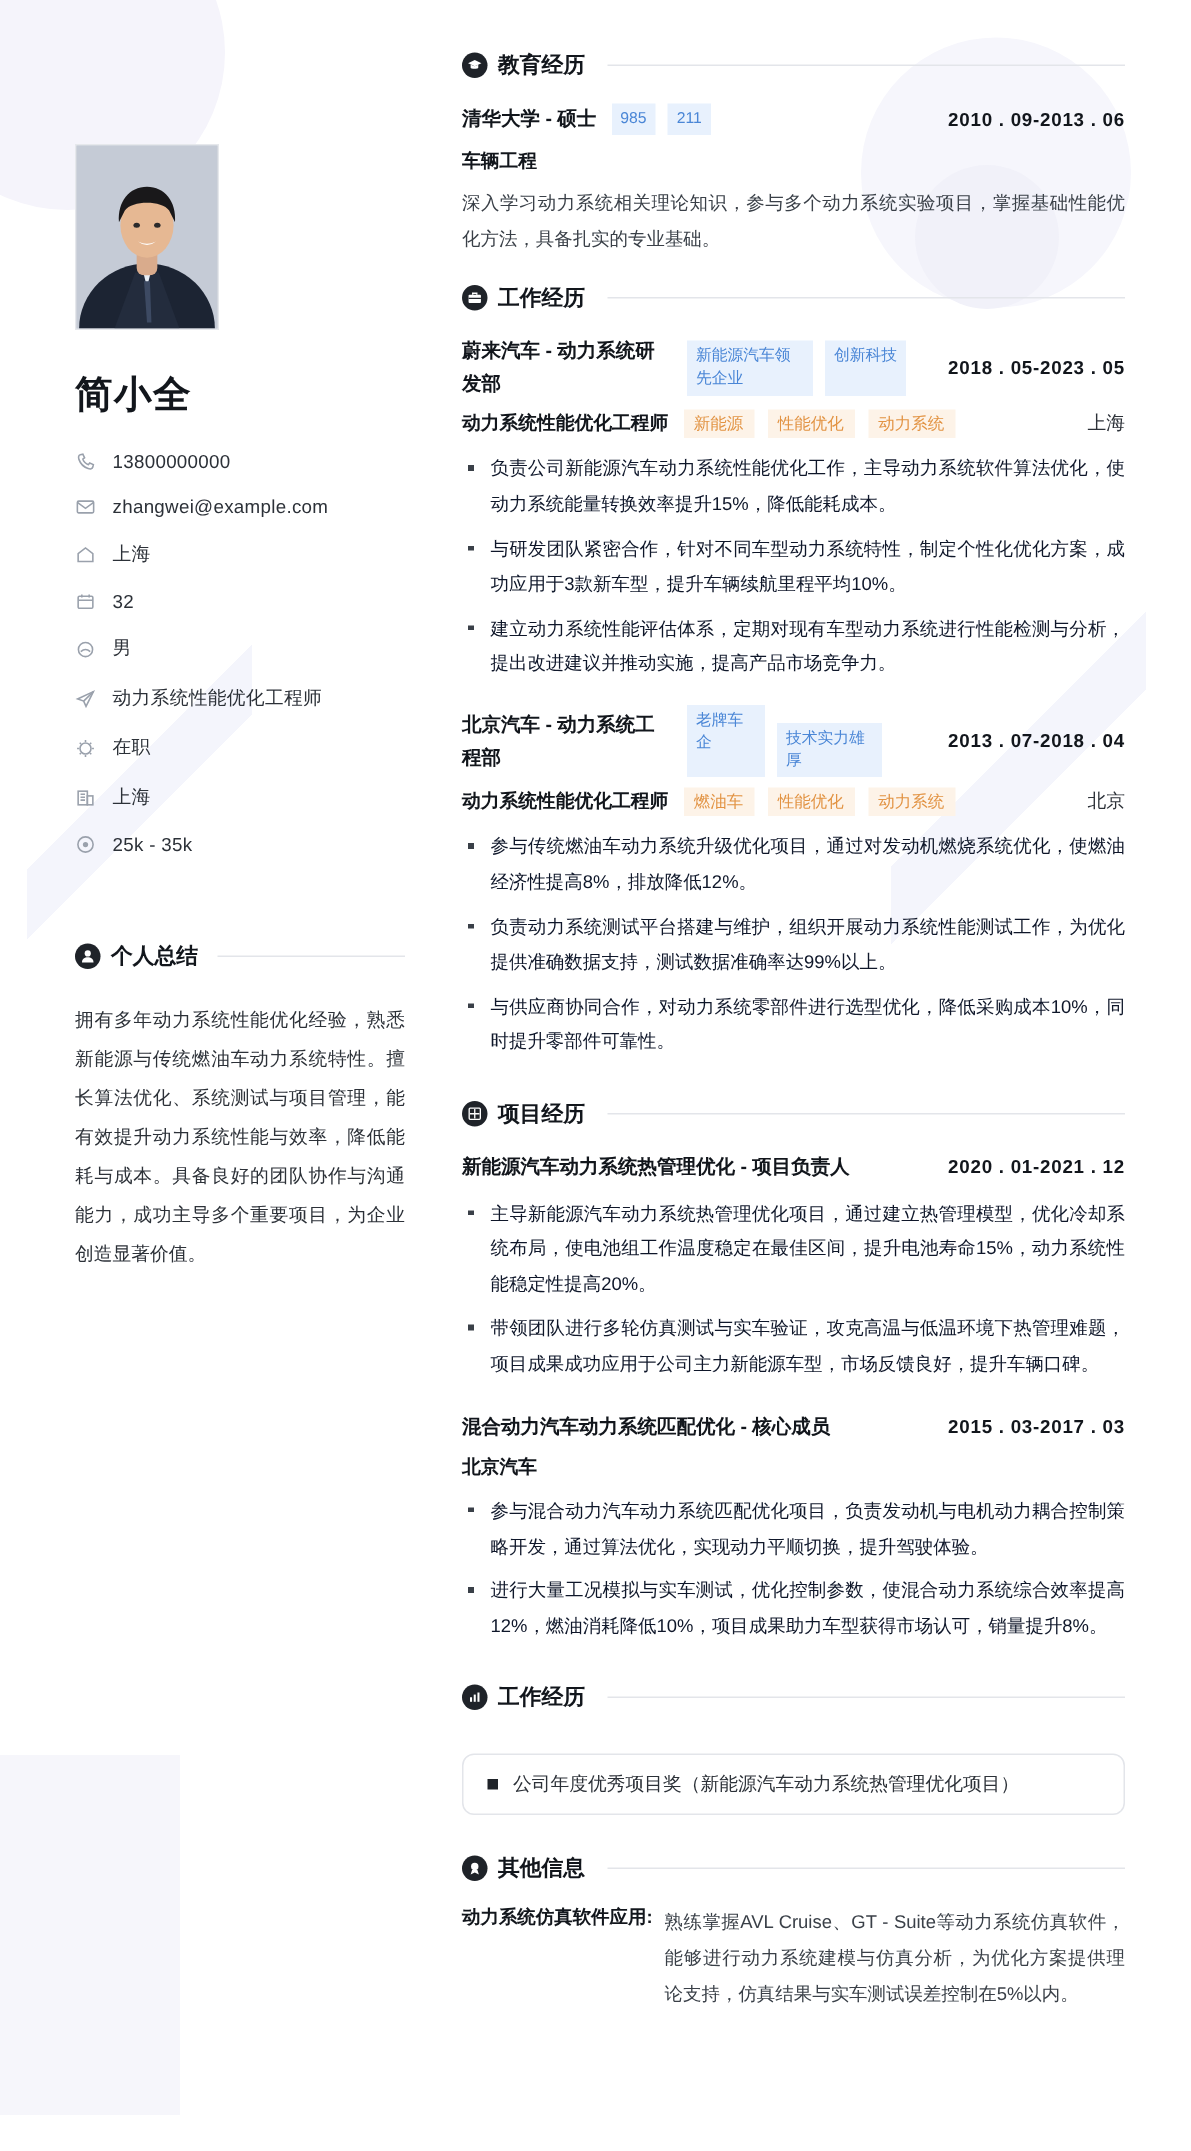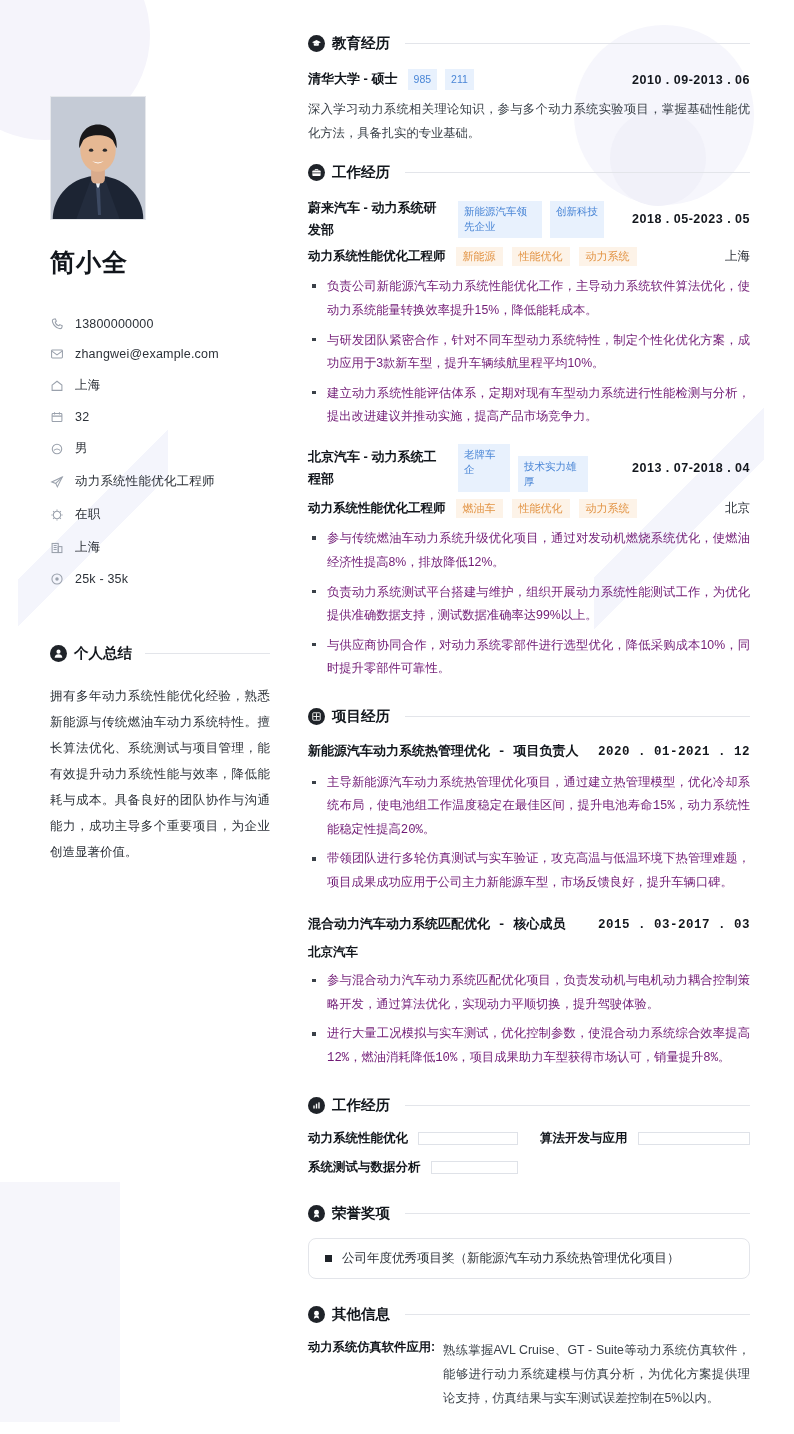--- a/index.html
+++ b/index.html
@@ -26,21 +26,21 @@
   .page { position: relative; z-index: 1; display: flex; width: 794px; padding: 0; }
   .sidebar { width: 300px; flex: 0 0 300px; padding: 96px 30px 0 50px; }
   .main { flex: 1 1 auto; padding: 34px 44px 30px 8px; }
 
   
   .avatar {
     width: 96px; height: 124px; background: #c3c9d4; border: 1px solid #e6e8ec;
     overflow: hidden; position: relative; margin-bottom: 26px;
   }
   .avatar svg { display: block; width: 100%; height: 100%; }
-  .cand-name { font-size: 25px; font-weight: 700; letter-spacing: 1px; color: #12161c; margin-bottom: 38px; }
+  .cand-name { font-size: 25px; font-weight: 700; letter-spacing: 1px; color: #12161c; margin-bottom: 22px; }
 
   .contact-list { list-style: none; text-align: center; }
   .contact-row { display: flex; align-items: center; gap: 11px; margin-bottom: 16px; }
   .contact-ico { width: 14px; height: 14px; flex: 0 0 14px; color: #9aa1ac; }
   .contact-ico svg { display: block; width: 14px; height: 14px; }
   .contact-txt { font-size: 12.5px; color: #2c3138; letter-spacing: .2px; }
 
   .side-sec { margin-top: 58px; }
   .side-sec-head { display: flex; align-items: center; gap: 7px; margin-bottom: 20px; }
   .side-sec-head .sec-line { flex: 1 1 auto; height: 1px; background: #e3e5ea; margin-left: 6px; }
@@ -69,21 +69,21 @@
   .role { font-size: 12.5px; font-weight: 700; color: #12161c; }
   .skilltags { display: flex; gap: 9px; }
   .tag-orange { background: #fdf3e8; color: #e29343; font-size: 11px; padding: 2px 7px; white-space: nowrap; }
   .entry-city { margin-left: auto; font-size: 12.5px; color: #2c3138; }
 
   .major { font-size: 12.5px; font-weight: 700; color: #12161c; margin-top: 9px; }
   .desc { font-size: 12.3px; line-height: 1.92; color: #3a4048; margin-top: 8px; text-align: justify; }
 
   .bullets { list-style: none; margin-top: 9px; }
   .bullets li { position: relative; padding-left: 19px; font-size: 12.3px; line-height: 1.92;
-                color: #701a75; margin-bottom: 6px; text-align: justify; }
+                color: #0f172a; margin-bottom: 6px; text-align: justify; }
   .bullets li::before { content: ""; position: absolute; left: 4px; top: 9px;
                         width: 3.5px; height: 3.5px; background: #3a4048; }
 
   
   .skill-grid { display: flex; flex-wrap: wrap; gap: 12px 22px; margin-top: 6px; }
   .skill-item { display: flex; align-items: center; gap: 10px; width: 210px; }
   .skill-name { font-size: 12.5px; font-weight: 700; color: #12161c; white-space: nowrap; }
   .skill-bar { flex: 1 1 auto; height: 13px; border: 1px solid #dfe2e8; background: #ffffff; position: relative; }
   .skill-fill { height: 100%; background: #dfe8f6; }
 
@@ -245,20 +245,21 @@
 
       <div class="entry">
         <div class="entry-top">
           <span class="entry-org">清华大学 - 硕士</span>
           <span class="entry-tags">
             <span class="tag-blue">985</span>
             <span class="tag-blue">211</span>
           </span>
           <span class="entry-date">2010 . 09-2013 . 06</span>
         </div>
+        <div class="major">车辆工程</div>
         <p class="desc">深入学习动力系统相关理论知识，参与多个动力系统实验项目，掌握基础性能优化方法，具备扎实的专业基础。</p>
       </div>
     </section>
 
     <section class="sec" style="margin-top:18px;">
       <div class="sec-head">
         <span class="sec-badge">
           <svg viewBox="0 0 16 16" fill="#ffffff">
               <rect x="2" y="5" width="12" height="8" rx="1"></rect>
               <path d="M6 5 V3.6 H10 V5" fill="none" stroke="#ffffff" stroke-width="1.3"></path>
@@ -313,21 +314,21 @@
           <span class="entry-city">北京</span>
         </div>
         <ul class="bullets">
           <li>参与传统燃油车动力系统升级优化项目，通过对发动机燃烧系统优化，使燃油经济性提高8%，排放降低12%。</li>
           <li>负责动力系统测试平台搭建与维护，组织开展动力系统性能测试工作，为优化提供准确数据支持，测试数据准确率达99%以上。</li>
           <li>与供应商协同合作，对动力系统零部件进行选型优化，降低采购成本10%，同时提升零部件可靠性。</li>
         </ul>
       </div>
     </section>
 
-    <section class="sec" style="margin-top:26px;font-family:Liberation Mono, monospace;">
+    <section class="sec" style="margin-top:26px;">
       <div class="sec-head">
         <span class="sec-badge">
           <svg viewBox="0 0 16 16" fill="none" stroke="#ffffff" stroke-width="1.3">
               <rect x="2.6" y="2.6" width="10.8" height="10.8" rx="1"></rect>
               <path d="M8 3.4 V12.6 M3.4 8 H12.6"></path>
             </svg>
         </span>
         <span class="sec-title">项目经历</span>
         <span class="sec-line"></span>
       </div>
@@ -362,67 +363,37 @@
           <svg viewBox="0 0 16 16" fill="#ffffff">
               <rect x="3.4" y="8" width="2" height="4.4"></rect>
               <rect x="7" y="5.4" width="2" height="7"></rect>
               <rect x="10.6" y="3.4" width="2" height="9"></rect>
             </svg>
         </span>
         <span class="sec-title">工作经历</span>
         <span class="sec-line"></span>
       </div>
 
-      <div class="skill-grid">
-        <div class="skill-item">
-          <span class="skill-name">动力系统性能优化</span>
-          <span class="skill-bar">
-            <span class="skill-fill" style="width: 92%;"></span>
-          </span>
-        </div>
-        <div class="skill-item">
-          <span class="skill-name">算法开发与应用</span>
-          <span class="skill-bar">
-            <span class="skill-fill" style="width: 88%;"></span>
-          </span>
-        </div>
-        <div class="skill-item">
-          <span class="skill-name">系统测试与数据分析</span>
-          <span class="skill-bar">
-            <span class="skill-fill" style="width: 80%;"></span>
-          </span>
-        </div>
-      </div>
     </section>
 
     <section class="sec" style="margin-top:28px;">
+      <div class="honor-box">
+        <span class="honor-sq"></span>
+        <span>公司年度优秀项目奖（新能源汽车动力系统热管理优化项目）</span>
+      </div>
+    </section>
+
+    <section class="sec" style="margin-top:26px;">
       <div class="sec-head">
         <span class="sec-badge">
           <svg viewBox="0 0 16 16" fill="#ffffff">
               <circle cx="8" cy="6.2" r="3.6"></circle>
               <path d="M5.4 9.6 L4 14 L8 12.2 L12 14 L10.6 9.6 Z"></path>
             </svg>
         </span>
-        <span class="sec-title">荣誉奖项</span>
-        <span class="sec-line"></span>
-      </div>
-      <div class="honor-box">
-        <span class="honor-sq"></span>
-        <span>公司年度优秀项目奖（新能源汽车动力系统热管理优化项目）</span>
-      </div>
-    </section>
-
-    <section class="sec" style="margin-top:26px;">
-      <div class="sec-head">
-        <span class="sec-badge">
-          <svg viewBox="0 0 16 16" fill="#ffffff">
-              <circle cx="8" cy="6.2" r="3.6"></circle>
-              <path d="M5.4 9.6 L4 14 L8 12.2 L12 14 L10.6 9.6 Z"></path>
-            </svg>
-        </span>
         <span class="sec-title">其他信息</span>
         <span class="sec-line"></span>
       </div>
       <div class="other-row">
         <span class="other-label">动力系统仿真软件应用:</span>
         <span class="other-val">熟练掌握AVL Cruise、GT - Suite等动力系统仿真软件，能够进行动力系统建模与仿真分析，为优化方案提供理论支持，仿真结果与实车测试误差控制在5%以内。</span>
       </div>
     </section>
 
   </main>

